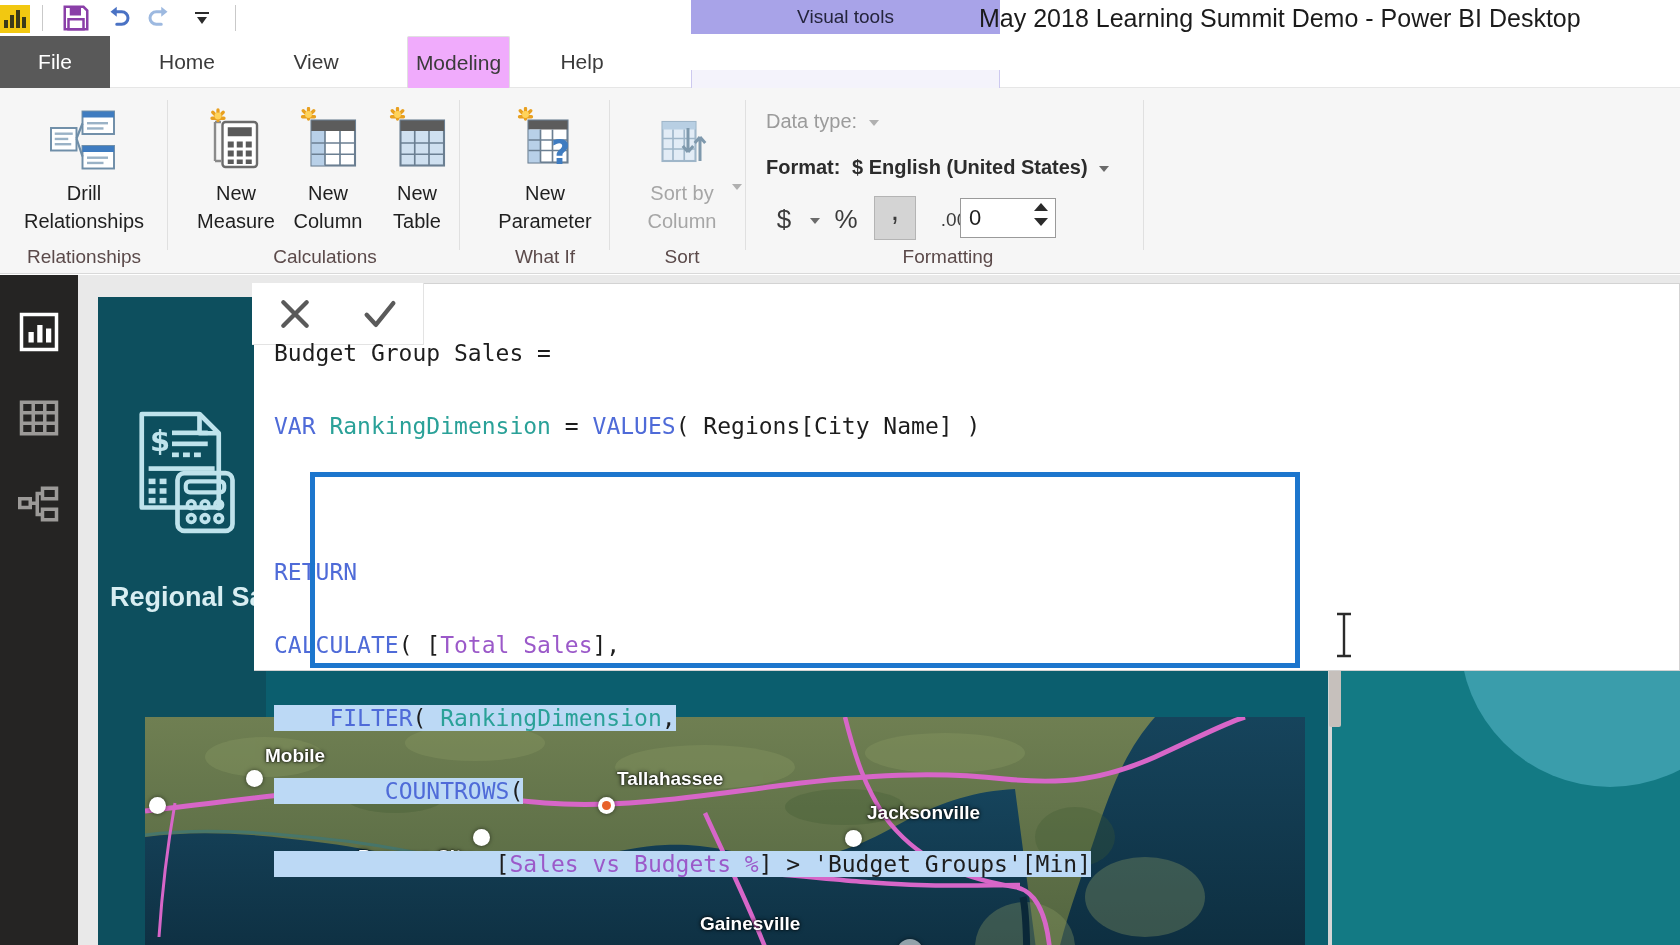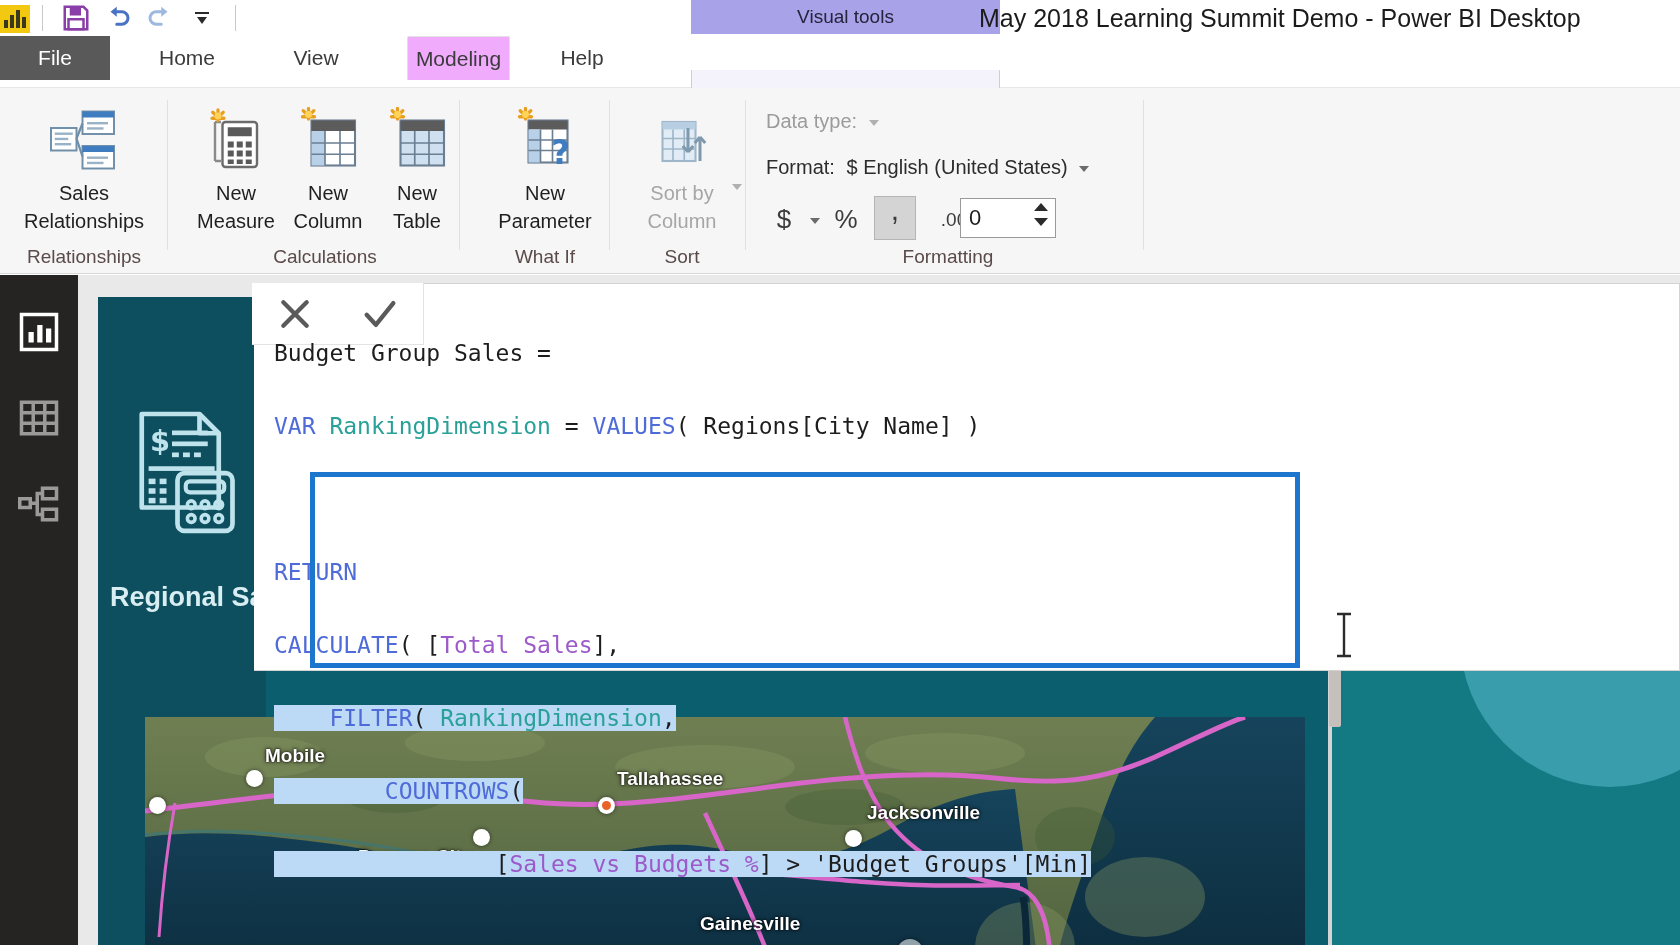--- a/index.html
+++ b/index.html
@@ -38,21 +38,21 @@
     background:#a8a3e8; color:#24243c; font-size:19px;
     display:flex; align-items:center; justify-content:center;
   }
 
   
   .tabstrip{
     position:absolute; left:0; top:36px; width:1680px; height:52px;
     background:#ffffff; border-bottom:1px solid #e6e6e6;
   }
   .tab{
-    position:absolute; top:0; height:44px; display:flex; align-items:center; justify-content:center;
+    position:absolute; top:0; height:52px; display:flex; align-items:center; justify-content:center;
     font-size:21px; color:#3b3b3b; white-space:nowrap;
   }
   .tab.file{ left:0; width:110px; background:#595959; color:#ffffff; }
   .tab.home{ left:133px; width:108px; }
   .tab.view{ left:262px; width:108px; }
   .tab.modeling{ left:407px; width:103px; background:#f0abfc; border:1px solid #e0e0e0; border-bottom:none; border-radius:2px 2px 0 0;}
   .tab.help{ left:535px; width:94px; }
   .ctx-tabs{
     position:absolute; left:691px; top:34px; width:309px; height:54px;
     background:#f4f3fb; border-left:1px solid #cdc9ef; border-right:1px solid #cdc9ef;
@@ -77,21 +77,21 @@
     align-items:center; cursor:default;
   }
   .bigbtn .ic{ height:76px; display:flex; align-items:center; justify-content:center; }
   .bigbtn .lbl{
     font-size:20px; color:#1f1f1f; line-height:25px; text-align:center; margin-top:3px; white-space:nowrap;
   }
   .bigbtn.dim .lbl{ color:#a6a6a6; }
 
   
   .fmt-row{ position:absolute; font-size:20px; color:#9b9b9b; white-space:nowrap; }
-  .fmt-row.strong{ color:#2c2c2c; font-weight:normal; }
+  .fmt-row.strong{ color:#2c2c2c; font-weight:bold; }
   .caret{ display:inline-block; width:0;height:0;border-left:5px solid transparent;border-right:5px solid transparent;border-top:6px solid #6b6b6b; vertical-align:middle; margin-left:6px;}
   .caret.lt{ border-top-color:#b0b0b0; }
   .fmtbtn{ position:absolute; display:flex; align-items:center; justify-content:center; font-size:26px; color:#3b3b3b; }
   .fmtbtn.sel{ background:#d4d4d4; border:1px solid #b4b4b4; }
   .spin{
     position:absolute; width:96px; height:40px; background:#fff; border:1px solid #9a9a9a;
     display:flex; align-items:center; padding-left:8px; font-size:22px; color:#1f1f1f;
   }
   .spin .arrows{ position:absolute; right:7px; top:4px; display:flex; flex-direction:column; gap:7px;}
   .tri-up{ width:0;height:0;border-left:7px solid transparent;border-right:7px solid transparent;border-bottom:8px solid #2b2b2b;}
@@ -284,21 +284,21 @@
             <rect x="23" y="26" width="21" height="4" fill="#3f7cc0"></rect>
             <rect x="26" y="33" width="14" height="1.6" fill="#9ab2c6"></rect>
               <rect x="26" y="36.5" width="11" height="1.6" fill="#9ab2c6"></rect>
             <rect x="2" y="14" width="17" height="15" fill="#fff" stroke="#6f8ea8" stroke-width="1.3"></rect>
             <rect x="4.5" y="17" width="12" height="1.6" fill="#9ab2c6"></rect>
               <rect x="4.5" y="20.5" width="9" height="1.6" fill="#9ab2c6"></rect>
               <rect x="4.5" y="24" width="11" height="1.6" fill="#9ab2c6"></rect>
             <path d="M19 21 L23 11 M19 21 L23 33" fill="none" stroke="#6f8ea8" stroke-width="1.5"></path>
           </svg>
         </span>
-        <span class="lbl">Sales</span>
+        <span class="lbl">Drill</span>
         <span class="lbl">Relationships</span>
       </div>
       <div class="glabel">Relationships</div>
       <div class="gsep"></div>
     </div>
 
     <div class="rgroup" style="left:190px; width:270px;">
       <div class="bigbtn" style="left:0px; width:92px;">
         <span class="ic">
           <svg width="70" height="66" viewBox="0 0 46 44">

